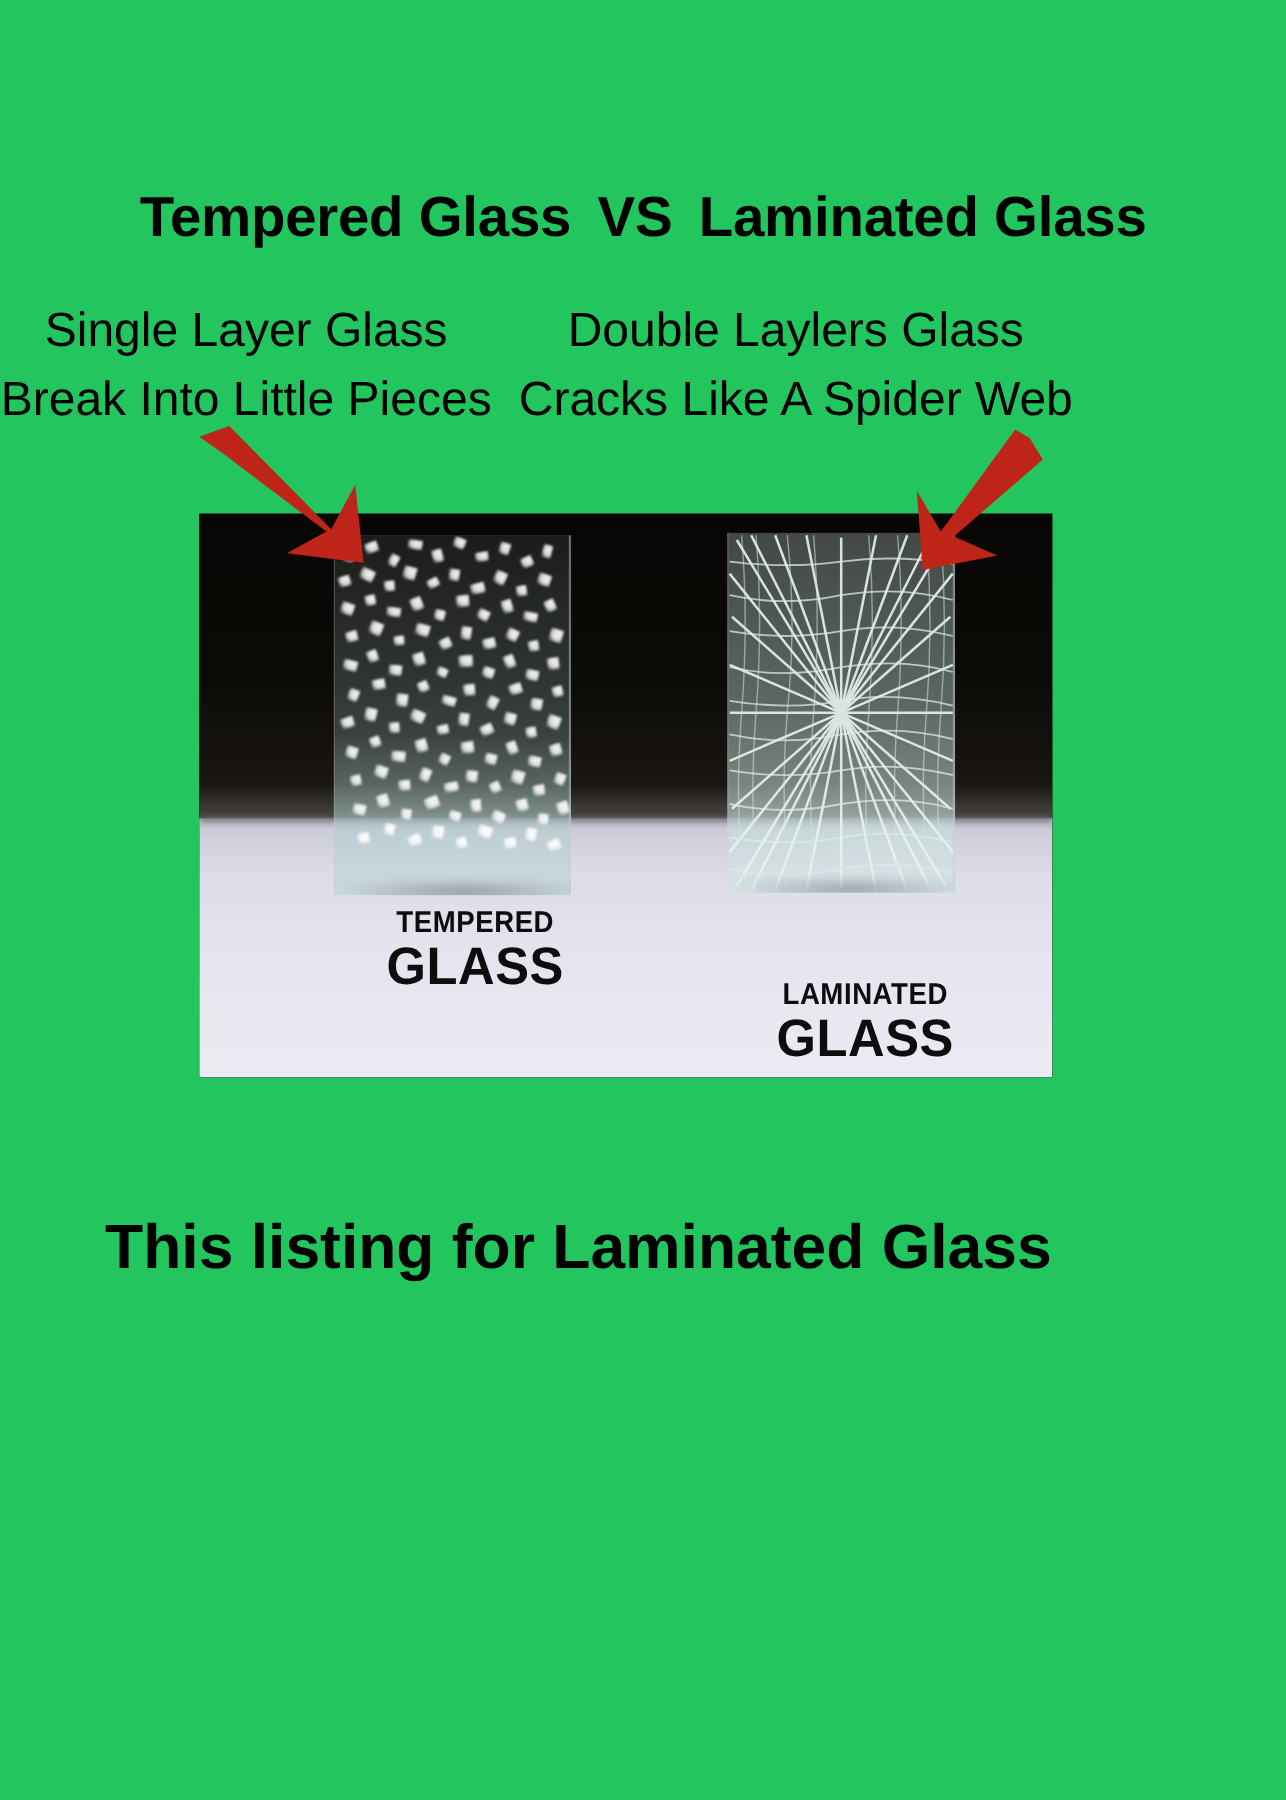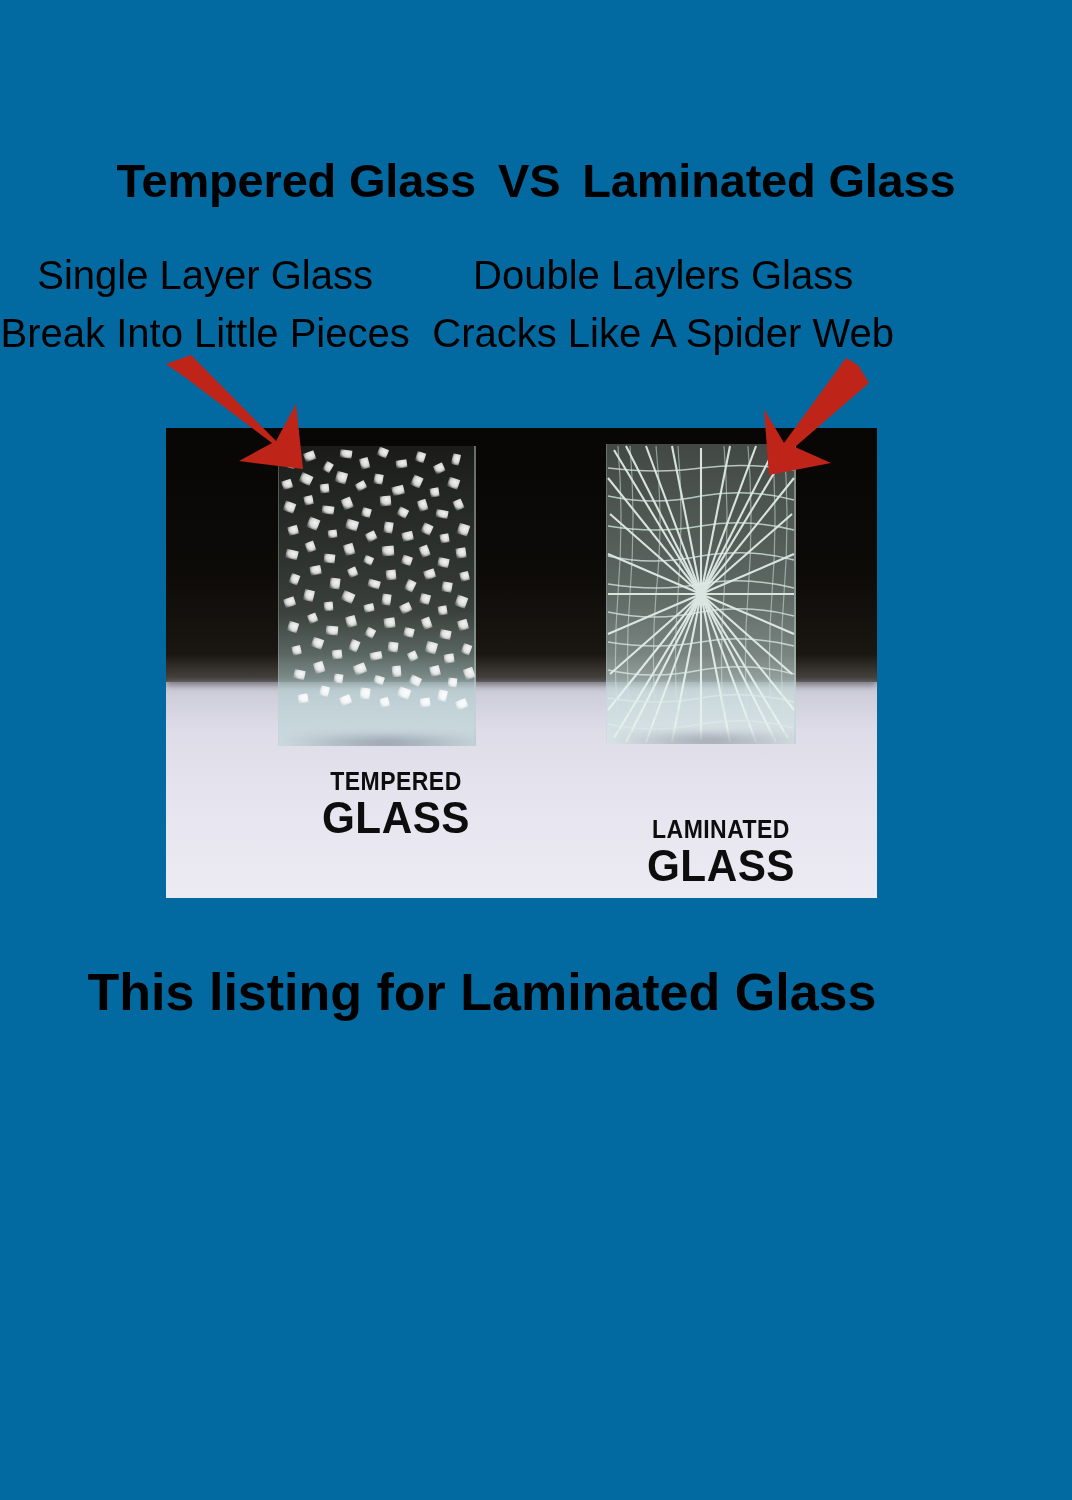--- a/index.html
+++ b/index.html
@@ -12,21 +12,21 @@
     height: 1500px;
     position: relative;
     overflow: hidden;
     font-family: "Liberation Sans", sans-serif;
     -webkit-font-smoothing: antialiased;
   }
 
   .canvas {
     position: absolute;
     inset: 0;
-    background: #0369a1;
+    background: #22c55e;
   }
 
   
   .headline {
     position: absolute;
     left: 0;
     top: 152;
     top: 152px;
     width: 1072px;
     text-align: center;
@@ -162,35 +162,35 @@
   .photo-caption .big {
     display: block;
     font-size: 44px;
     font-weight: 800;
     letter-spacing: 0.5px;
     line-height: 45px;
     transform: scaleX(0.96);
   }
   .photo-caption.cap-tempered {
     left: 130px;
-    top: 340px;
+    top: 328px;
     width: 200px;
   }
   .photo-caption.cap-laminated {
     left: 450px;
     top: 340px;
     width: 210px;
     margin-top: 48px;
   }
 
   
   .footer-note {
     position: absolute;
     left: 0;
-    top: 960px;
+    top: 1008px;
     width: 964px;
     text-align: center;
     font-size: 52px;
     font-weight: 600;
     color: #000000;
     line-height: 64px;
     white-space: nowrap;
   }
 </style>
 </head>

